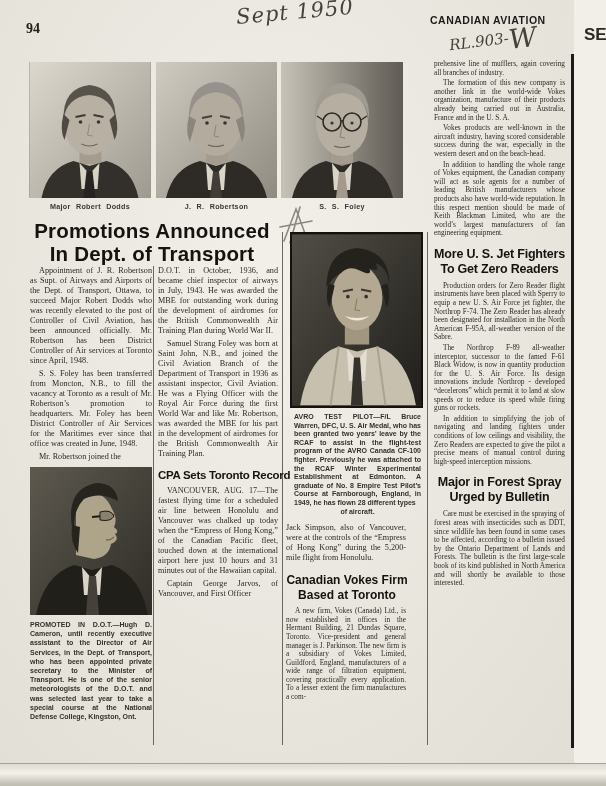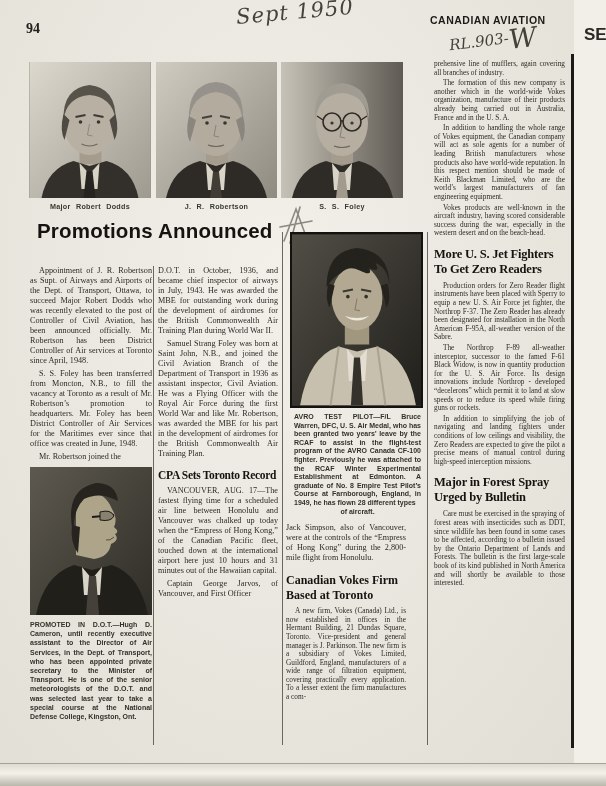--- a/index.html
+++ b/index.html
@@ -25,41 +25,41 @@
   
   .photo{overflow:hidden;background:#9a968c;}
   .photo svg{display:block;width:100%;height:100%;}
   .p1{left:29px;top:62px;width:122px;height:136px;}
   .p2{left:156px;top:62px;width:121px;height:136px;}
   .p3{left:281px;top:62px;width:122px;height:136px;}
   .top-caption{top:202px;text-align:center;font-family:"Liberation Sans",sans-serif;
     font-weight:bold;font-size:7.2px;color:#3a3832;word-spacing:3px;letter-spacing:.3px;}
   .tc1{left:29px;width:122px;} .tc2{left:156px;width:121px;} .tc3{left:281px;width:122px;}
   
-  .headline{left:37px;top:219px;width:260px;
+  .headline{left:22px;top:219px;width:260px;text-align:center;
     font-family:"Liberation Sans",sans-serif;font-weight:bold;font-size:20.5px;
     line-height:23px;color:#15130f;letter-spacing:.2px;}
   .pencil-mark{left:276px;top:203px;width:40px;height:44px;opacity:.75;}
   
   .rule{background:#6b675e;width:1px;}
   .rule1{left:153px;top:266px;height:479px;}
   .rule2{left:282px;top:232px;height:513px;}
   .rule3{left:427px;top:232px;height:513px;}
   
   .col{position:absolute;}
   .col1{left:30px;top:266px;width:122px;}
   .col2{left:158px;top:266px;width:120px;}
   .col3{left:286px;top:232px;width:140px;}
   .col4{left:434px;top:60px;width:131px;}
   .bt{font-family:"Liberation Serif",serif;text-align:justify;text-indent:9px;margin:0 0 3px 0;}
   .bt-lg{font-size:8.2px;line-height:10px;}
   .bt-sm{font-size:7.3px;line-height:8.6px;margin-bottom:2px;}
   .noindent{text-indent:0;}
-  .subhead{font-family:Liberation Serif, serif;font-weight:bold;color:#15130f;
-    margin:9px 0 5px 0;}
+  .subhead{font-family:Liberation Sans, sans-serif;font-weight:bold;color:#15130f;
+    text-align:center;margin:9px 0 5px 0;}
   .subhead div{white-space:nowrap;}
   .sh-1line{font-size:11.5px;letter-spacing:-.3px;white-space:nowrap;margin:10px 0 5px;}
   .sh-vokes{font-size:12px;line-height:14.5px;margin:10px 0 5px;}
   .sh-right{font-size:12.5px;line-height:15px;letter-spacing:-.2px;}
   
   .avro-frame{margin-left:4px;width:129px;height:172px;border:2px solid #14120e;
     background:#2e2c27;overflow:hidden;}
   .avro-frame svg{display:block;width:100%;height:100%;}
   .photo-caption{font-family:"Liberation Sans",sans-serif;font-weight:bold;color:#34312b;
     text-align:justify;font-size:7px;line-height:8.6px;}
@@ -159,20 +159,21 @@
       <path d="M51 101 L61 113 L71 101 L69 128 L53 128Z" fill="#d8d4c8"></path>
       <path d="M58 110 L64 110 L67 136 L55 136Z" fill="#a29b8d"></path>
     </svg>
   </div>
   <div class="abs top-caption tc1">Major Robert Dodds</div>
   <div class="abs top-caption tc2">J. R. Robertson</div>
   <div class="abs top-caption tc3">S. S. Foley</div>
 
   <div class="abs headline">
     <div>Promotions Announced</div>
+    <div>In Dept. of Transport</div>
   </div>
 
   <svg class="abs pencil-mark" viewBox="0 0 40 44">
     <path d="M8 38 L20 6 L31 36 M4 24 L36 18 M24 4 L14 40" stroke="#6b675d" stroke-width="1.6" fill="none" stroke-linecap="round"></path>
   </svg>
 
   <div class="abs rule rule1"></div>
   <div class="abs rule rule2"></div>
   <div class="abs rule rule3"></div>
 
@@ -232,38 +233,38 @@
         <path d="M64 63 L62 74 L67 75" stroke="#857b64" stroke-width="1" fill="none"></path>
         <path d="M52 80 Q64 89 76 80 Q64 84 52 80Z" fill="#efe9da"></path>
         <path d="M8 168 Q16 120 46 110 L64 115 L84 110 Q114 120 122 168Z" fill="#c7c0ae"></path>
         <path d="M54 112 L64 124 L74 112 L72 144 L56 144Z" fill="#e3ded1"></path>
         <path d="M61 121 L67 121 L70 168 L58 168Z" fill="#35322b"></path>
         <path d="M46 110 L38 168 M84 110 L92 168" stroke="#aaa392" stroke-width="2" fill="none"></path>
       </svg>
     </div>
     <p class="photo-caption avro-caption">AVRO TEST PILOT—F/L Bruce Warren, DFC, U. S. Air Medal, who has been granted two years’ leave by the RCAF to assist in the flight-test program of the AVRO Canada CF-100 fighter. Previously he was attached to the RCAF Winter Experimental Establishment at Edmonton. A graduate of No. 8 Empire Test Pilot’s Course at Farnborough, England, in 1949, he has flown 28 different types</p>
     <div class="photo-caption avro-caption lastline" style="margin-top:0;text-align:center;">of aircraft.</div>
-    <p class="bt bt-lg noindent jack-p">Jack Simpson, also of Vancouver, were at the controls of the “Empress of Hong Kong” during the 2,800-mile flight from Honolulu.</p>
+    <p class="bt bt-lg noindent jack-p">Jack Simpson, also of Vancouver, were at the controls of the “Empress of Hong Kong” during the 5,200-mile flight from Honolulu.</p>
     <div class="subhead sh-vokes" style="width:122px;">
       <div>Canadian Vokes Firm</div>
       <div>Based at Toronto</div>
     </div>
     <p class="bt bt-sm vokes-body">A new firm, Vokes (Canada) Ltd., is now established in offices in the Hermant Building, 21 Dundas Square, Toronto. Vice-president and general manager is J. Parkinson. The new firm is a subsidiary of Vokes Limited, Guildford, England, manufacturers of a wide range of filtration equipment, covering practically every application. To a lesser extent the firm manufactures a com-</p>
   </div>
 
   <div class="col col4">
     <p class="bt bt-sm noindent">prehensive line of mufflers, again covering all branches of industry.</p>
-    <p class="bt bt-sm">The formation of this new company is another which in the world-wide Vokes organization, manufacture of their products already being carried out in Australia, France and in the U. S. A.</p>
+    <p class="bt bt-sm">The formation of this new company is another link in the world-wide Vokes organization, manufacture of their products already being carried out in Australia, France and in the U. S. A.</p>
+    <p class="bt bt-sm">Vokes products are well-known in the aircraft industry, having scored considerable success during the war, especially in the western desert and on the beach-head.</p>
     <p class="bt bt-sm">In addition to handling the whole range of Vokes equipment, the Canadian company will act as sole agents for a number of leading British manufacturers whose products also have world-wide reputation. In this respect mention should be made of Keith Blackman Limited, who are the world’s largest manufacturers of fan engineering equipment.</p>
-    <p class="bt bt-sm">Vokes products are well-known in the aircraft industry, having scored considerable success during the war, especially in the western desert and on the beach-head.</p>
     <div class="subhead sh-right">
       <div>More U. S. Jet Fighters</div>
       <div>To Get Zero Readers</div>
     </div>
-    <p class="bt bt-sm">Production orders for Zero Reader flight instruments have been placed with Sperry to equip a new U. S. Air Force jet fighter, the Northrop F-37. The Zero Reader has already been designated for installation in the North American F-95A, all-weather version of the Sabre.</p>
+    <p class="bt bt-sm">Production orders for Zero Reader flight instruments have been placed with Sperry to equip a new U. S. Air Force jet fighter, the Northrop F-74. The Zero Reader has already been designated for installation in the North American F-95A, all-weather version of the Sabre.</p>
     <p class="bt bt-sm">The Northrop F-89 all-weather interceptor, successor to the famed F-61 Black Widow, is now in quantity production for the U. S. Air Force. Its design innovations include Northrop - developed “decelerons” which permit it to land at slow speeds or to reduce its speed while firing guns or rockets.</p>
     <p class="bt bt-sm">In addition to simplifying the job of navigating and landing fighters under conditions of low ceilings and visibility, the Zero Readers are expected to give the pilot a precise means of manual control during high-speed interception missions.</p>
     <div class="subhead sh-right">
       <div>Major in Forest Spray</div>
       <div>Urged by Bulletin</div>
     </div>
     <p class="bt bt-sm">Care must be exercised in the spraying of forest areas with insecticides such as DDT, since wildlife has been found in some cases to be affected, according to a bulletin issued by the Ontario Department of Lands and Forests. The bulletin is the first large-scale book of its kind published in North America and will shortly be available to those interested.</p>
   </div>
 
   <div class="abs scan-bottom"></div>

